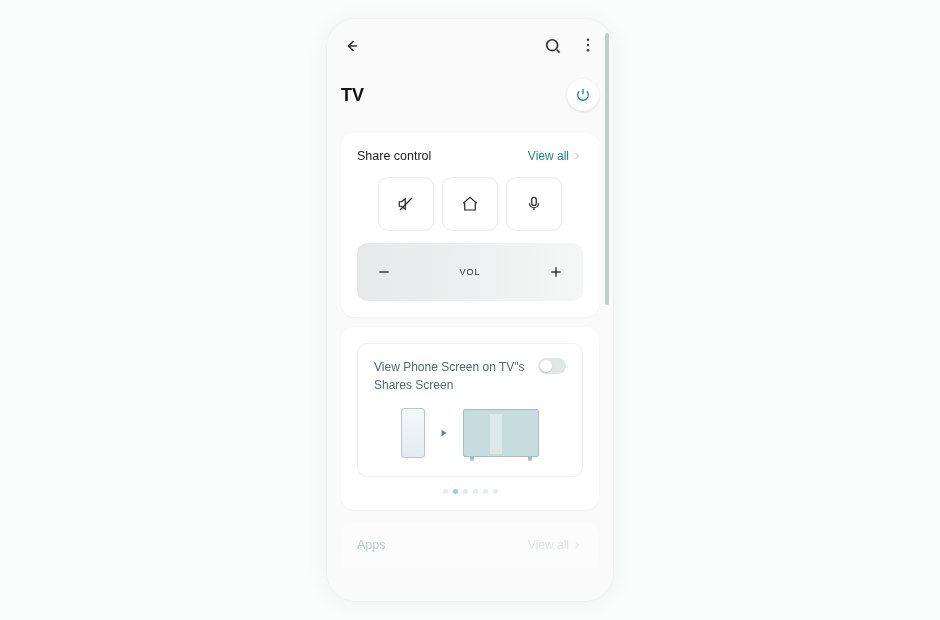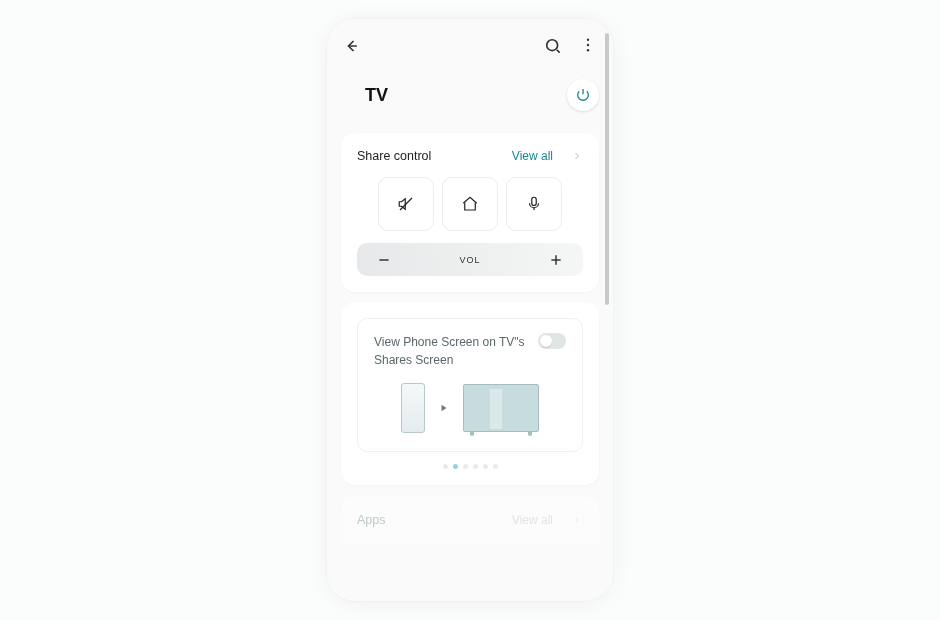--- a/index.html
+++ b/index.html
@@ -42,21 +42,20 @@
   .search-icon, .more-icon { width: 20px; height: 20px; cursor: pointer; }
   .title-row {
     display: flex;
     align-items: center;
     margin-top: 20px;
   }
   .title {
     font-size: 18px;
     font-weight: 700;
     color: #111;
-    margin-left: 24px;
   }
   .power-btn {
     margin-left: auto;
     width: 32px; height: 32px;
     border-radius: 50%;
     background: #fff;
     box-shadow: 0 1px 3px rgba(0,0,0,0.12);
     display: flex; align-items: center; justify-content: center;
     cursor: pointer;
   }
@@ -74,41 +73,41 @@
   }
   .card-title {
     font-size: 12.5px;
     color: #222;
     font-weight: 500;
   }
   .card-link {
     margin-left: auto;
     display: flex;
     align-items: center;
-    gap: 18px;
+    gap: 2px;
     font-size: 12px;
     color: #178892;
     cursor: pointer;
   }
   .card-link.faded { color: #cfd7d9; }
   .remote-row {
     display: flex;
     gap: 8px;
     justify-content: center;
   }
   .remote-btn {
     width: 56px; height: 54px;
     border: 1px solid #ececec;
     border-radius: 10px;
     display: flex; align-items: center; justify-content: center;
     cursor: pointer;
   }
   .vol-bar {
     margin-top: 12px;
-    height: 33px;
+    height: 58px;
     border-radius: 10px;
     background: linear-gradient(90deg, #e6e8e9 0%, #f5f6f6 100%);
     display: flex;
     align-items: center;
     justify-content: space-between;
     padding: 0 18px;
   }
   .vol-icon { cursor: pointer; width: 18px; height: 18px; display:flex;align-items:center;justify-content:center;}
   .vol-label {
     font-size: 9px;

